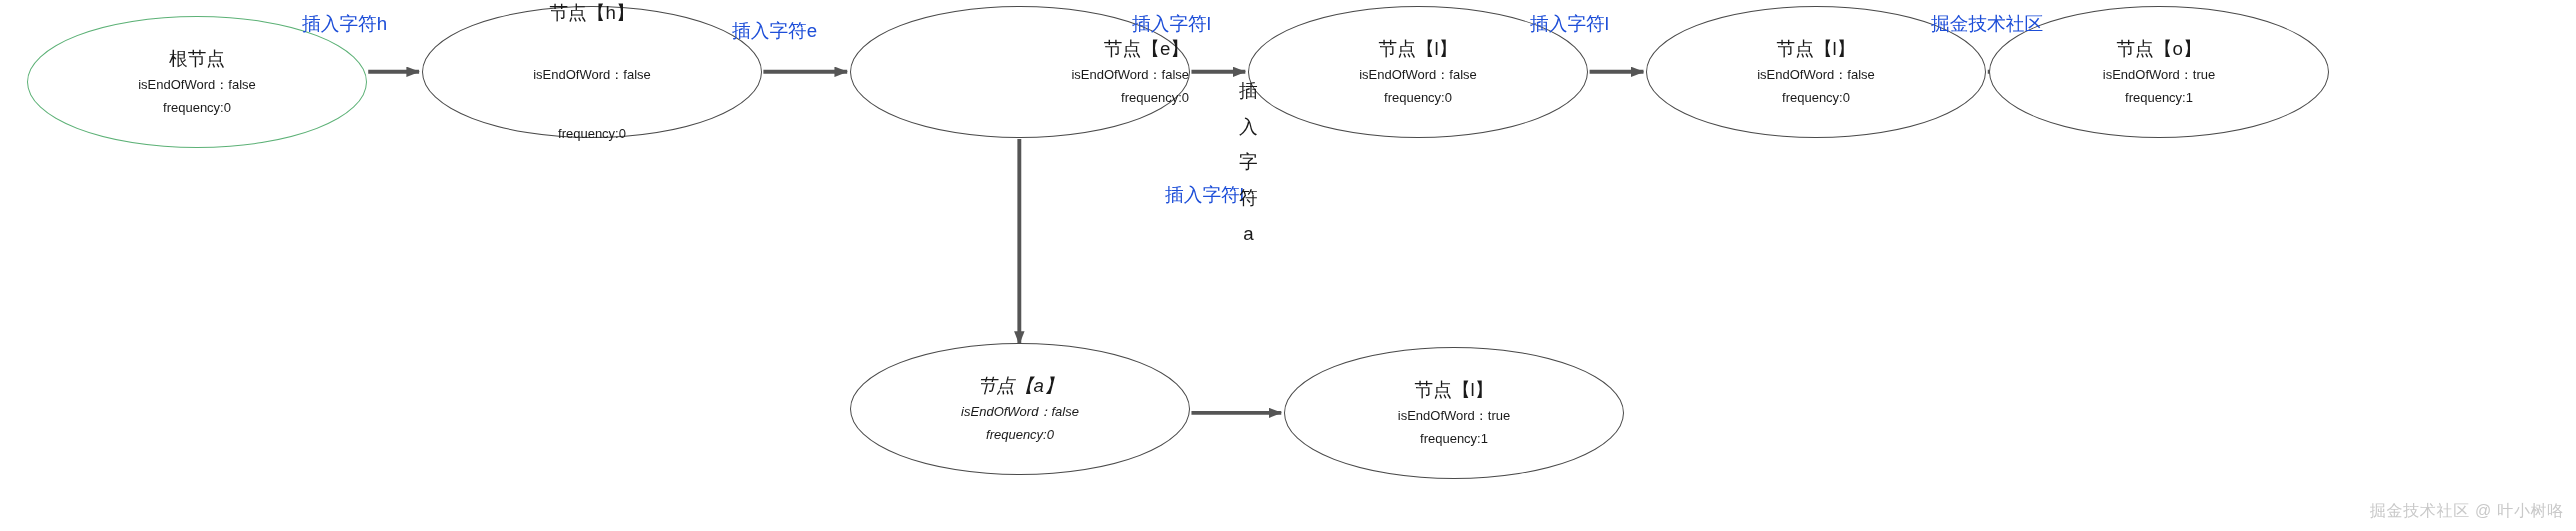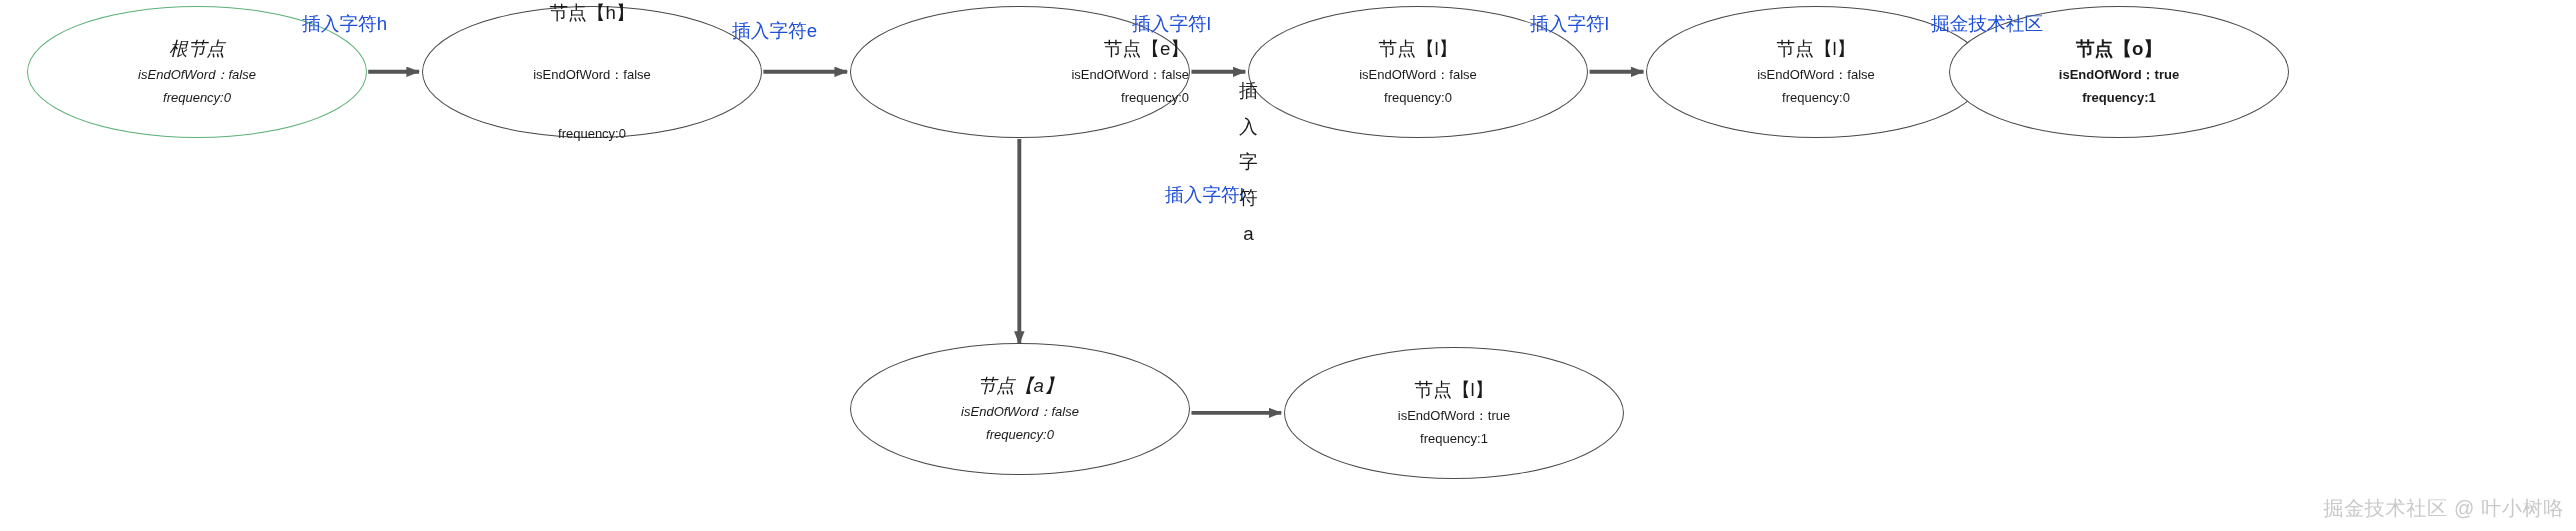--- a/index.html
+++ b/index.html
@@ -73,21 +73,21 @@
   }
   .edge-label-vertical span {
     display: block;
     margin-bottom: 17px;
   }
 
   .watermark {
     position: absolute;
     right: 12px;
     bottom: 9px;
-    font-size: 20px;
+    font-size: 16px;
     color: #c9c9c9;
     white-space: nowrap;
     letter-spacing: 0.7px;
   }
 </style>
 </head>
 <body>
 
 <svg id="canvas" viewBox="0 0 1721 355" preserveAspectRatio="none">
   <defs>
@@ -100,21 +100,21 @@
   <line x1="510" y1="48" x2="566" y2="48" stroke="#555555" stroke-width="2.6" marker-end="url(#arrowhead)"></line>
   <line x1="796" y1="48" x2="832" y2="48" stroke="#555555" stroke-width="2.6" marker-end="url(#arrowhead)"></line>
   <line x1="1062" y1="48" x2="1098" y2="48" stroke="#555555" stroke-width="2.6" marker-end="url(#arrowhead)"></line>
   <line x1="1328" y1="48" x2="1364" y2="48" stroke="#555555" stroke-width="2.6" marker-end="url(#arrowhead)"></line>
 
   <line x1="681" y1="93" x2="681" y2="230" stroke="#555555" stroke-width="2.6" marker-end="url(#arrowhead)"></line>
 
   <line x1="796" y1="276" x2="856" y2="276" stroke="#555555" stroke-width="2.6" marker-end="url(#arrowhead)"></line>
 </svg>
 
-<div class="node root-node" style="left:27px; top:6px; width:340px; height:132px;font-style:italic;">
+<div class="node root-node" style="left:27px; top:16px; width:340px; height:132px;">
   <div class="line title">根节点</div>
   <div class="line prop">isEndOfWord：false</div>
   <div class="line prop last">frequency:0</div>
 </div>
 
 <div class="node" style="left:422px; top:6px; width:340px; height:132px;gap:36px;">
   <div class="line title">节点【h】</div>
   <div class="line prop">isEndOfWord：false</div>
   <div class="line prop last">frequency:0</div>
 </div>
@@ -130,21 +130,21 @@
   <div class="line prop">isEndOfWord：false</div>
   <div class="line prop last">frequency:0</div>
 </div>
 
 <div class="node" style="left:1646px; top:6px; width:340px; height:132px;">
   <div class="line title">节点【l】</div>
   <div class="line prop">isEndOfWord：false</div>
   <div class="line prop last">frequency:0</div>
 </div>
 
-<div class="node" style="left:1949px; top:6px; width:340px; height:132px;font-weight:bold;">
+<div class="node" style="left:1989px; top:6px; width:340px; height:132px;">
   <div class="line title">节点【o】</div>
   <div class="line prop">isEndOfWord：true</div>
   <div class="line prop last">frequency:1</div>
 </div>
 
 <div class="node" style="left:850px; top:343px; width:340px; height:132px;font-style:italic;">
   <div class="line title">节点【a】</div>
   <div class="line prop">isEndOfWord：false</div>
   <div class="line prop last">frequency:0</div>
 </div>

